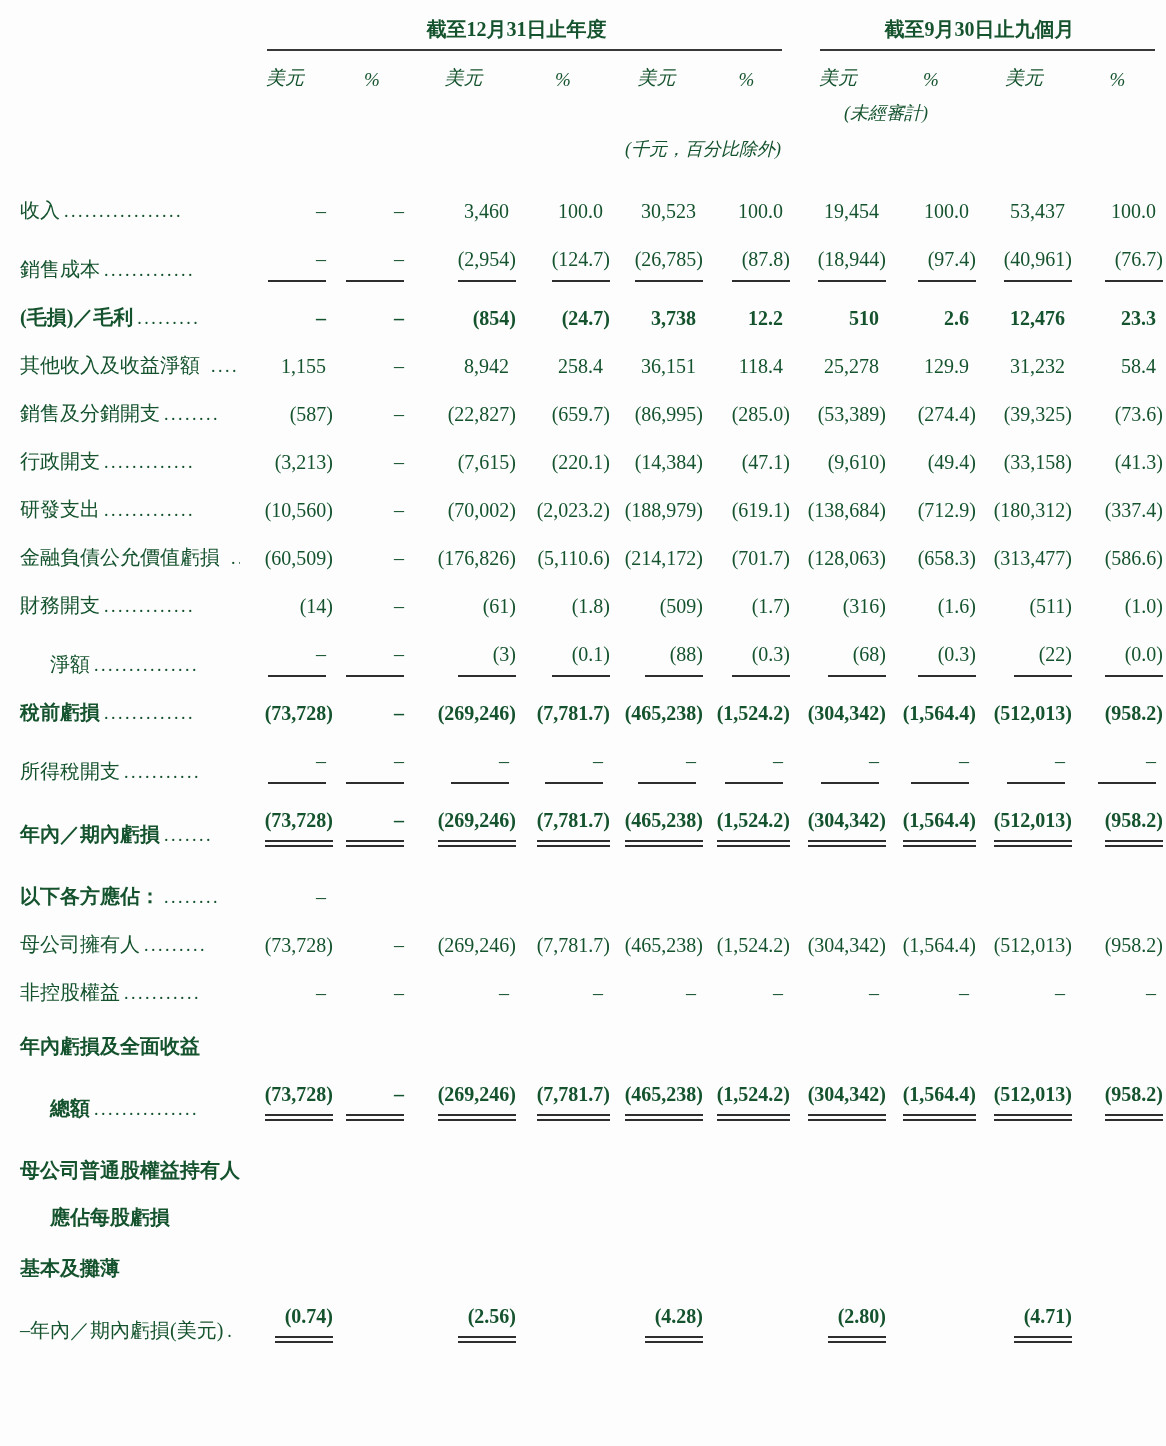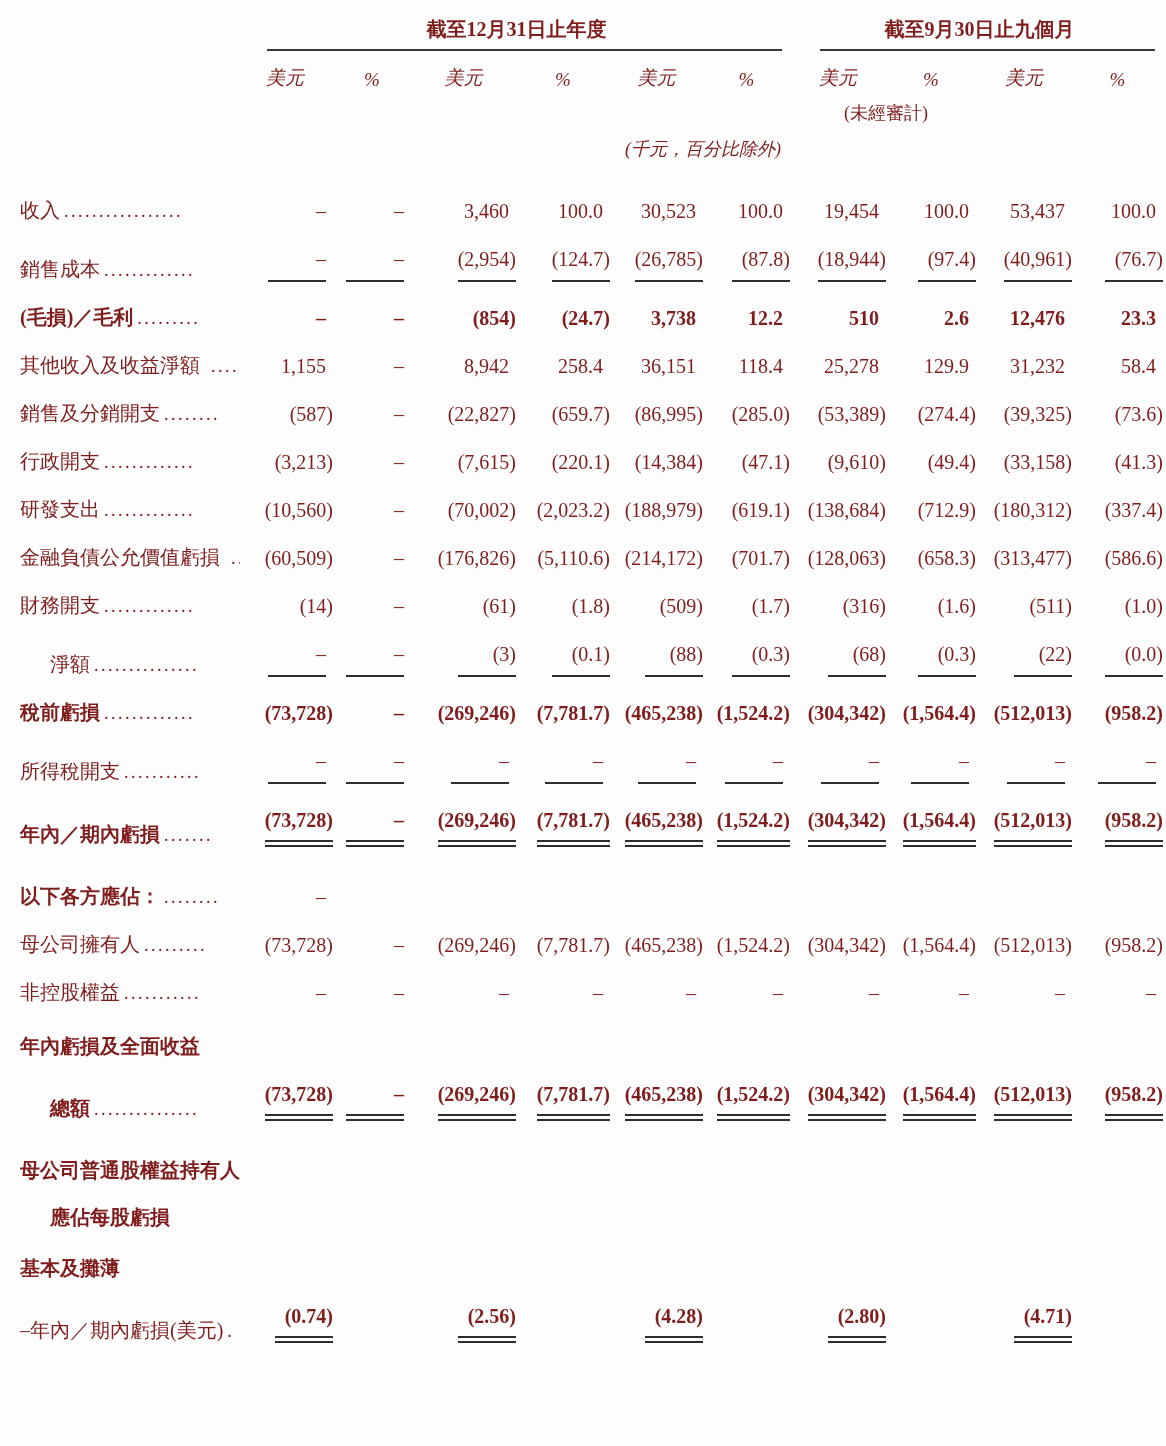--- a/index.html
+++ b/index.html
@@ -1,30 +1,30 @@
 <!DOCTYPE html>
 <html><head>
 <meta charset="utf-8">
 <style>
   html,body { margin:0; padding:0; background:#ffffff; }
   .page {
     position:relative; width:1166px; height:1446px; overflow:hidden;
-    background:#fdfdfd; color:#7f1d1d;
+    background:#fdfdfd; color:#14532d;
     font-family:"Liberation Serif","DejaVu Serif",serif;
   }
   table.fin { border-collapse:collapse; table-layout:fixed; width:1166px; }
   td { vertical-align:bottom; }
 
   
   td.grp { text-align:center; font-weight:700; font-size:20px; padding-top:16px; white-space:nowrap; }
   .grp-rule { border-bottom:2.5px solid #383838; margin:6px 10px 0 26px; height:0; }
   td.yr { text-align:center; font-weight:700; font-size:19px; padding-top:14px; white-space:nowrap; }
   .yr-rule { border-bottom:2.5px solid #383838; margin:7px 10px 0 26px; height:0; }
   td.unit { text-align:center; font-style:italic; font-size:19px; padding:13px 6px 4px 0; white-space:nowrap; }
-  td.unaud { text-align:center; font-size:18px; padding:6px 0 0 0; white-space:nowrap; }
+  td.unaud { text-align:center; font-style:italic; font-size:18px; padding:6px 0 0 0; white-space:nowrap; }
   td.note { text-align:center; font-style:italic; font-size:18px; padding:12px 0 26px 0; white-space:nowrap; }
 
   
   td.lbl { font-size:20px; padding:12px 0 12px 20px; white-space:nowrap; overflow:hidden; line-height:23px; }
   td.lbl.ind { padding-left:50px; }
   .dots { letter-spacing:2.5px; margin-left:4px; font-size:18px; }
   td.num { text-align:right; font-size:20px; padding:12px 10px 12px 0; white-space:nowrap; line-height:24px; }
   .val { display:inline-block; min-width:58px; text-align:right; }
   .rs { border-bottom:2px solid #2e2e2e; padding-bottom:9px; }
   .rd { border-bottom:7px double #2e2e2e; padding-bottom:8px; }

